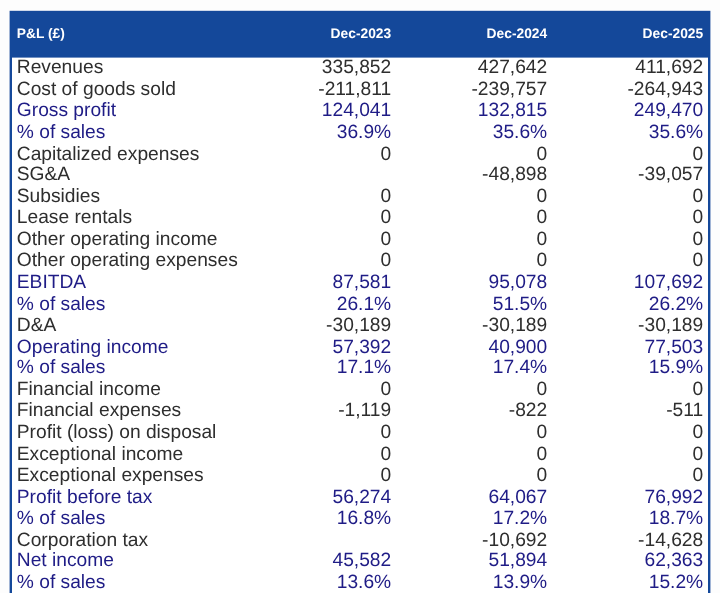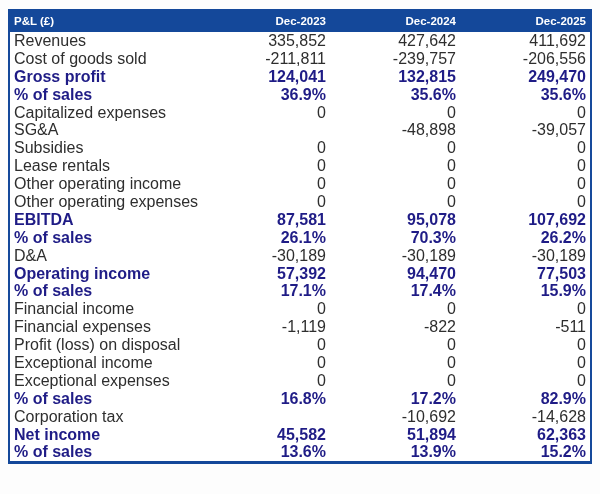--- a/index.html
+++ b/index.html
@@ -24,35 +24,35 @@
     top: 9px;
     width: 584px;
     border-left: 2px solid var(--border);
     border-right: 2px solid var(--border);
     border-bottom: 3px solid var(--border);
     background: #ffffff;
   }
   .thead {
     display: flex;
     align-items: center;
-    height: 23px;
+    height: 39px;
     background: var(--header-bg);
     color: var(--header-text);
     font-weight: bold;
     font-size: 11.5px;
   }
   .tr {
     display: flex;
     align-items: flex-start;
     height: 17.9px;
     font-size: 16px;
     color: var(--body-text);
   }
   .tr.bold {
-    font-weight: bold;
+    font-weight: normal;
     color: var(--bold-text);
   }
   .label {
     flex: 1 1 auto;
     text-align: left;
     padding-left: 4px;
     white-space: nowrap;
     overflow: hidden;
   }
   .num {
@@ -76,21 +76,21 @@
       <div class="tr">
         <div class="label">Revenues</div>
         <div class="num">335,852</div>
         <div class="num">427,642</div>
         <div class="num">411,692</div>
       </div>
       <div class="tr">
         <div class="label">Cost of goods sold</div>
         <div class="num">-211,811</div>
         <div class="num">-239,757</div>
-        <div class="num">-206,556</div>
+        <div class="num">-264,943</div>
       </div>
       <div class="tr bold">
         <div class="label">Gross profit</div>
         <div class="num">124,041</div>
         <div class="num">132,815</div>
         <div class="num">249,470</div>
       </div>
       <div class="tr bold">
         <div class="label">% of sales</div>
         <div class="num">36.9%</div>
@@ -134,33 +134,33 @@
       </div>
       <div class="tr bold">
         <div class="label">EBITDA</div>
         <div class="num">87,581</div>
         <div class="num">95,078</div>
         <div class="num">107,692</div>
       </div>
       <div class="tr bold">
         <div class="label">% of sales</div>
         <div class="num">26.1%</div>
-        <div class="num">70.3%</div>
+        <div class="num">51.5%</div>
         <div class="num">26.2%</div>
       </div>
       <div class="tr">
         <div class="label">D&amp;A</div>
         <div class="num">-30,189</div>
         <div class="num">-30,189</div>
         <div class="num">-30,189</div>
       </div>
       <div class="tr bold">
         <div class="label">Operating income</div>
         <div class="num">57,392</div>
-        <div class="num">94,470</div>
+        <div class="num">40,900</div>
         <div class="num">77,503</div>
       </div>
       <div class="tr bold">
         <div class="label">% of sales</div>
         <div class="num">17.1%</div>
         <div class="num">17.4%</div>
         <div class="num">15.9%</div>
       </div>
       <div class="tr">
         <div class="label">Financial income</div>
@@ -186,24 +186,30 @@
         <div class="num">0</div>
         <div class="num">0</div>
       </div>
       <div class="tr">
         <div class="label">Exceptional expenses</div>
         <div class="num">0</div>
         <div class="num">0</div>
         <div class="num">0</div>
       </div>
       <div class="tr bold">
+        <div class="label">Profit before tax</div>
+        <div class="num">56,274</div>
+        <div class="num">64,067</div>
+        <div class="num">76,992</div>
+      </div>
+      <div class="tr bold">
         <div class="label">% of sales</div>
         <div class="num">16.8%</div>
         <div class="num">17.2%</div>
-        <div class="num">82.9%</div>
+        <div class="num">18.7%</div>
       </div>
       <div class="tr">
         <div class="label">Corporation tax</div>
         <div class="num">-10,692</div>
         <div class="num">-14,628</div>
       </div>
       <div class="tr bold">
         <div class="label">Net income</div>
         <div class="num">45,582</div>
         <div class="num">51,894</div>

